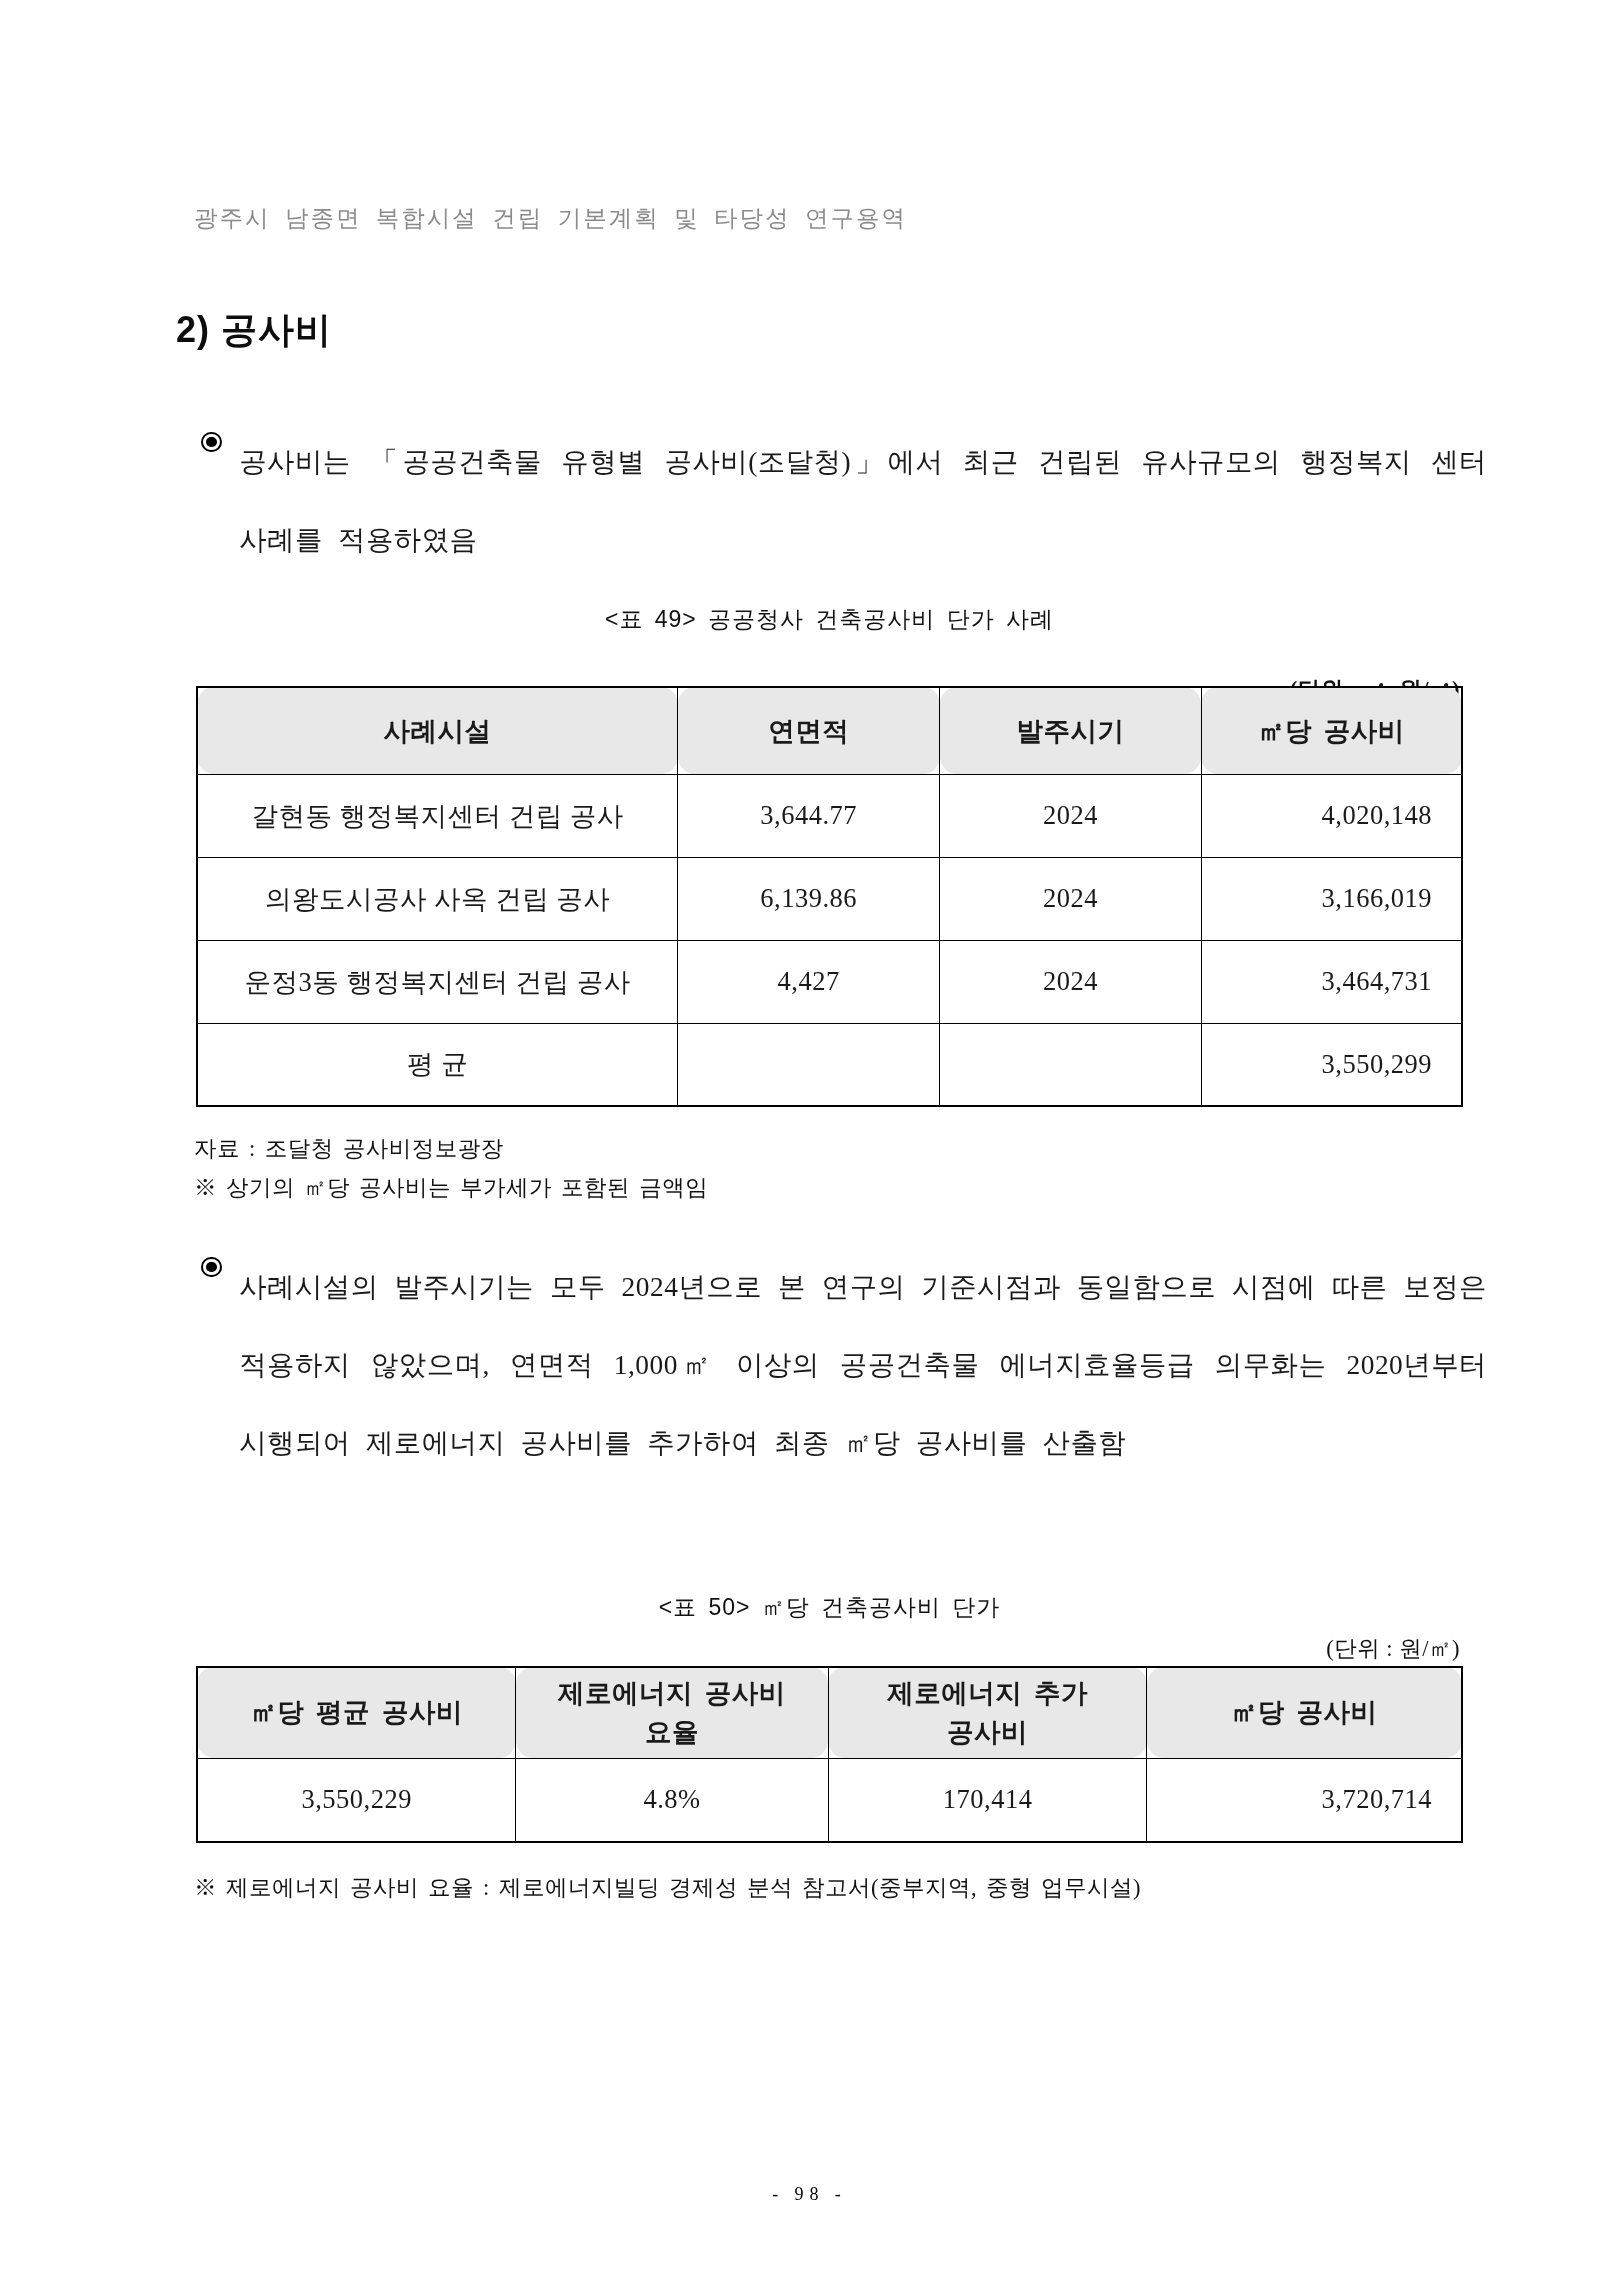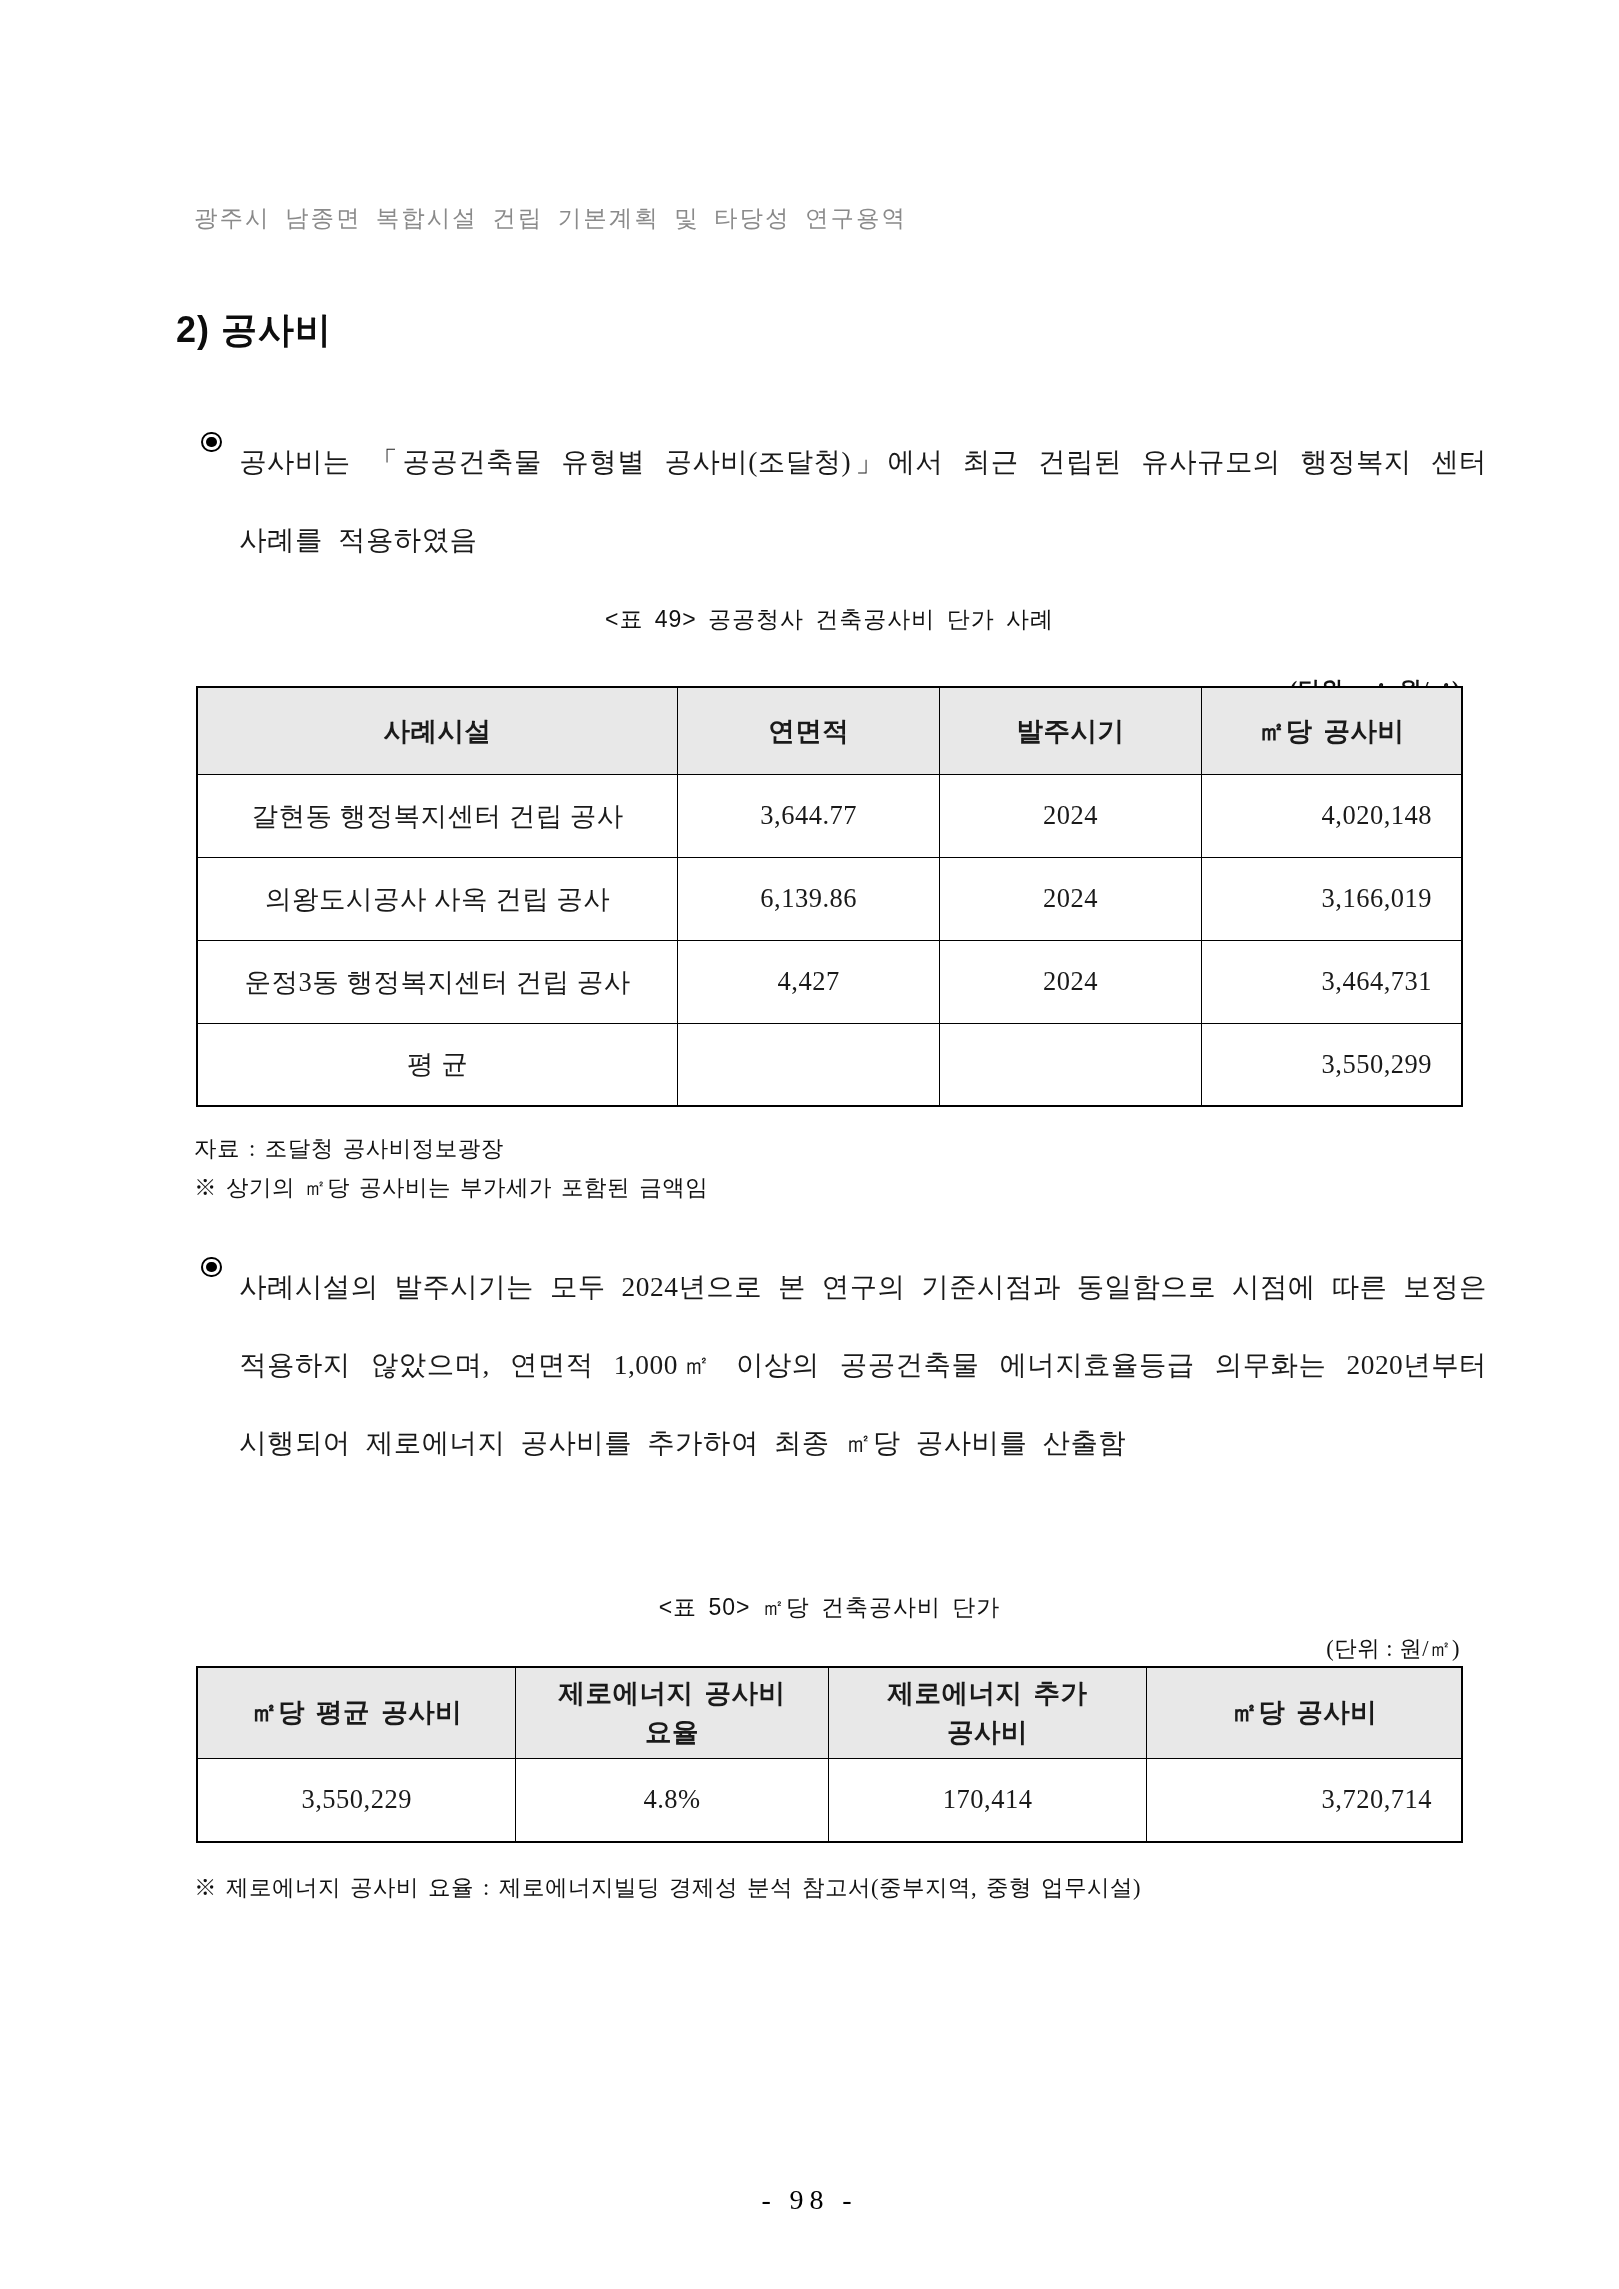--- a/index.html
+++ b/index.html
@@ -108,25 +108,26 @@
 
   table.doc-table th, table.doc-table td {
     border: 1.5px solid #000;
     font-size: 26.5px;
     letter-spacing: 0.5px;
     vertical-align: middle;
   }
   table.doc-table { border: 2.5px solid #000; }
   table.doc-table thead th {
     background: #e8e8e8;
-    font-family: Liberation Serif, serif;
+    font-family: Liberation Sans, sans-serif;
     font-weight: 600;
     text-align: center;
     white-space: pre-line;
     word-spacing: 3.9px;
+    border-radius: 17px;
   }
   .t49 thead tr { height: 87px; }
   .t49 tbody tr { height: 83px; margin-top: 44px; }
   .t50 thead tr { height: 91px; line-height: 39px; }
   .t50 tbody tr { height: 84px; }
 
   td.c-center { text-align: center; }
   td.c-num { text-align: right; padding-right: 29px; }
 
   .tbl-note {
@@ -140,21 +141,21 @@
   }
   .n1 { top: 1133px; }
   .n2 { top: 1172px; }
   .n3 { top: 1872px; }
 
   .page-number {
     position: absolute;
     left: 0; top: 2184px;
     width: 1619px;
     text-align: center;
-    font-size: 28px;
+    font-size: 18px;
     letter-spacing: 5.9px;
     color: #000;
   }
 </style>
 </head>
 <body>
 
 <div class="page">
 
   <div class="running-header">광주시 남종면 복합시설 건립 기본계획 및 타당성 연구용역</div>

